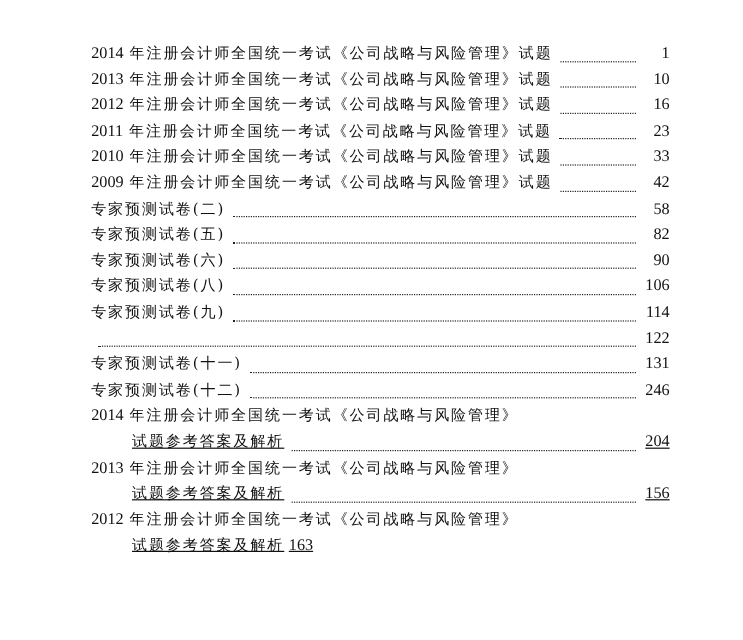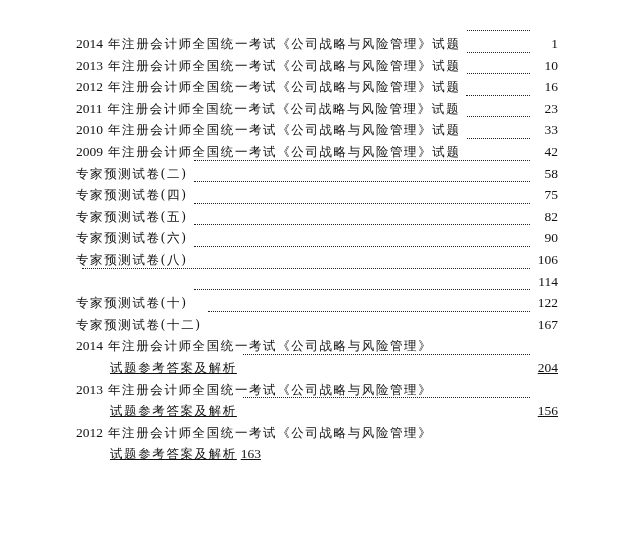--- a/index.html
+++ b/index.html
@@ -18,21 +18,21 @@
     .toc {
       position: absolute;
       left: 76px;
       top: 33px;
       width: 482px;
     }
     .toc-line {
       height: 21.6px;
       line-height: 21.6px;
       display: flex;
-      align-items: flex-start;
+      align-items: flex-end;
       white-space: nowrap;
       font-size: 12.5px;
     }
     .toc-line .year {
       font-family: "Liberation Serif", serif;
       font-size: 13.5px;
       margin-right: 5px;
     }
     .toc-line .title {
       letter-spacing: 1.6px;
@@ -97,52 +97,52 @@
     <span class="leader"></span>
     <span class="page">42</span>
   </div>
 
   <div class="toc-line">
     <span class="title">专家预测试卷(二)</span>
     <span class="leader"></span>
     <span class="page">58</span>
   </div>
   <div class="toc-line">
-    <span class="title">专家预测试卷(四)</span>
-    <span class="leader"></span>
-    <span class="page">75</span>
-  </div>
-  <div class="toc-line">
     <span class="title">专家预测试卷(五)</span>
     <span class="leader"></span>
     <span class="page">82</span>
   </div>
   <div class="toc-line">
     <span class="title">专家预测试卷(六)</span>
     <span class="leader"></span>
     <span class="page">90</span>
   </div>
   <div class="toc-line">
     <span class="title">专家预测试卷(八)</span>
     <span class="leader"></span>
     <span class="page">106</span>
   </div>
   <div class="toc-line">
+    <span class="title">专家预测试卷(九)</span>
     <span class="leader"></span>
     <span class="page">114</span>
   </div>
   <div class="toc-line">
-    <span class="title">专家预测试卷(十)</span>
     <span class="leader"></span>
     <span class="page">122</span>
   </div>
   <div class="toc-line">
+    <span class="title">专家预测试卷(十一)</span>
+    <span class="leader"></span>
+    <span class="page">131</span>
+  </div>
+  <div class="toc-line">
     <span class="title">专家预测试卷(十二)</span>
     <span class="leader"></span>
-    <span class="page">167</span>
+    <span class="page">246</span>
   </div>
 
   <div class="toc-line">
     <span class="year">2014</span>
     <span class="title">年注册会计师全国统一考试《公司战略与风险管理》</span>
   </div>
   <div class="toc-line indent">
     <span class="title">试题参考答案及解析</span>
     <span class="leader"></span>
     <span class="page">204</span>

